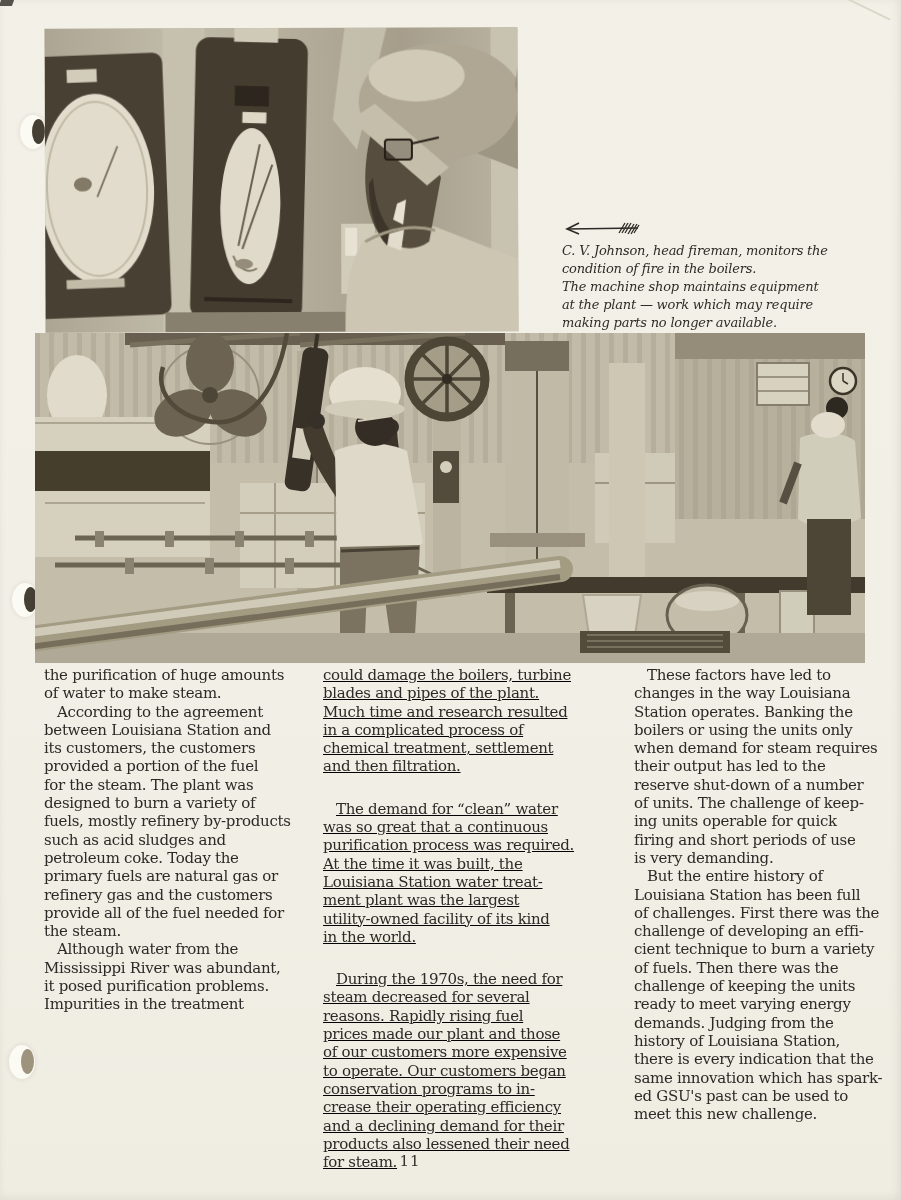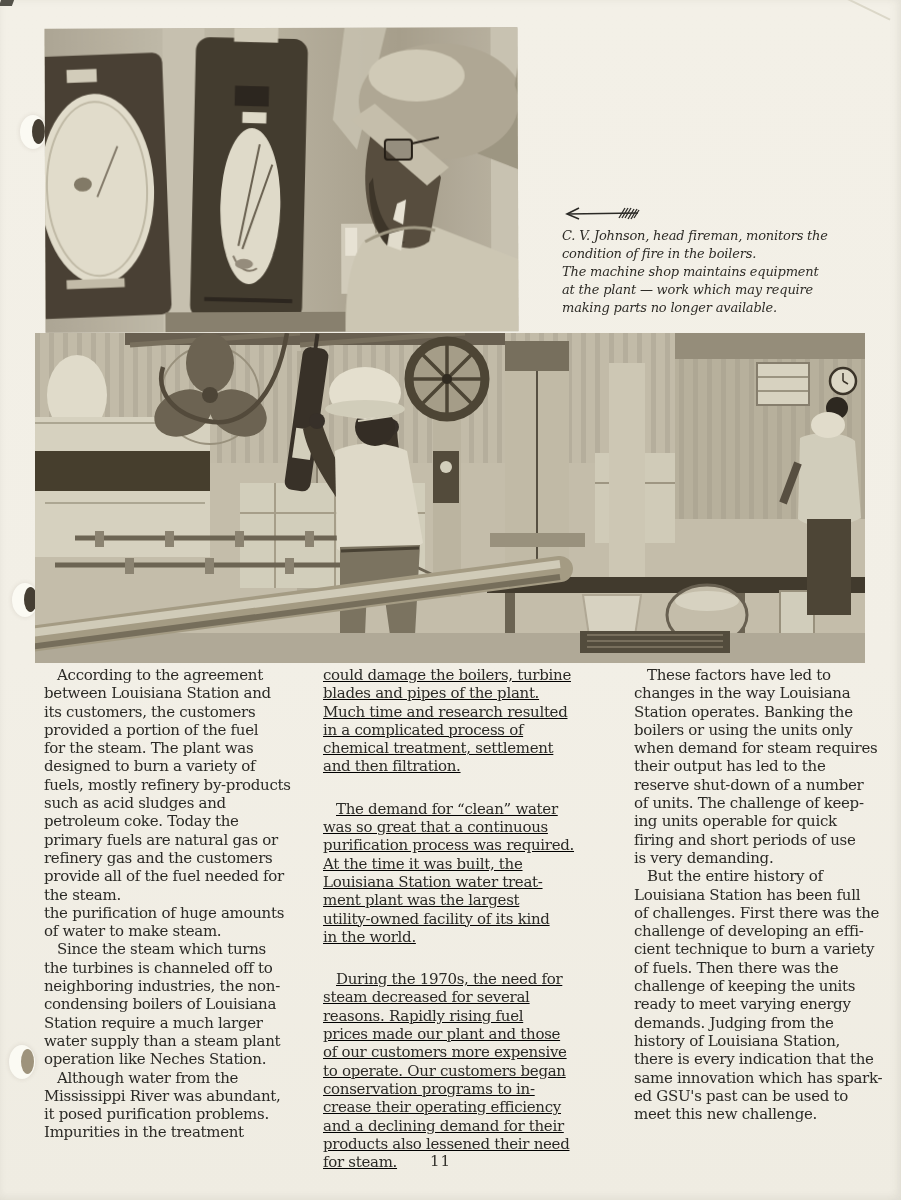--- a/index.html
+++ b/index.html
@@ -23,36 +23,36 @@
   .hole.h1{left:20px;top:115px;}
   .hole.h2{left:12px;top:583px;}
   .hole.h3{left:9px;top:1045px;}
   .hole.h3::after{background:#8d8066;opacity:.85;}
   
   .photo{position:absolute;margin:0;overflow:hidden;background:#b9b2a0;}
   .photo svg{display:block;filter:blur(.5px);}
   .photo1{left:45px;top:28px;width:473px;height:304px;transform:rotate(-.2deg);}
   .photo2{left:35px;top:333px;width:830px;height:330px;}
   
-  .caption-block{position:absolute;left:562px;top:205px;width:310px;}
+  .caption-block{position:absolute;left:562px;top:220px;width:310px;}
   .arrow-wrap{height:18px;margin-bottom:4px;}
   .caption{margin:0;white-space:pre;font:italic 13px/18px "DejaVu Serif",serif;letter-spacing:-.2px;color:#2e2c27;}
   .caption + .caption{margin-top:0;}
   .caption-block .caption:first-of-type{margin-top:2px;}
   
   .columns{position:absolute;left:0;top:666px;width:901px;}
   .col{position:absolute;top:0;}
   .col1{left:44px;width:276px;}
   .col2{left:323px;width:276px;text-decoration:underline;}
   .col3{left:634px;width:276px;}
   .para{margin:0;white-space:pre;font:15px/18.3px "DejaVu Serif",serif;letter-spacing:-.3px;color:#2b2a26;}
   .para.indent{text-indent:13px;}
   .para.gap{margin-top:24px;}
   
-  .page-number{position:absolute;left:391px;top:1152px;width:60px;text-align:right;
+  .page-number{position:absolute;left:380px;top:1152px;width:60px;text-align:center;
     font:15px/18px "DejaVu Serif",serif;letter-spacing:1px;color:#33312c;}
 </style>
 </head>
 <body>
 
 <div class="page">
 
   <div class="edge-mark-tl"></div>
   <div class="edge-mark-tr"></div>
 
@@ -255,42 +255,35 @@
         <path d="M-5 306 L525 236" stroke="#a89f87" stroke-width="26" stroke-linecap="round"></path>
         <path d="M-5 300 L525 231" stroke="#d6d0bd" stroke-width="8"></path>
         <path d="M-5 314 L525 244" stroke="#6e6654" stroke-width="6" opacity=".8"></path>
       </g>
       <rect width="830" height="330" fill="#000" opacity=".025"></rect>
     </svg>
   </figure>
 
   <main class="columns">
     <div class="col col1">
+        <p class="para">the purification of huge amounts
+of water to make steam.</p>
         <p class="para indent">According to the agreement
 between Louisiana Station and
 its customers, the customers
 provided a portion of the fuel
 for the steam. The plant was
 designed to burn a variety of
 fuels, mostly refinery by-products
 such as acid sludges and
 petroleum coke. Today the
 primary fuels are natural gas or
 refinery gas and the customers
 provide all of the fuel needed for
 the steam.</p>
-        <p class="para">the purification of huge amounts
-of water to make steam.</p>
-        <p class="para indent">Since the steam which turns
-the turbines is channeled off to
-neighboring industries, the non-
-condensing boilers of Louisiana
-Station require a much larger
-water supply than a steam plant
-operation like Neches Station.</p>
         <p class="para indent">Although water from the
 Mississippi River was abundant,
 it posed purification problems.
 Impurities in the treatment</p>
       </div>
     <div class="col col2">
         <p class="para">could damage the boilers, turbine
 blades and pipes of the plant.
 Much time and research resulted
 in a complicated process of

